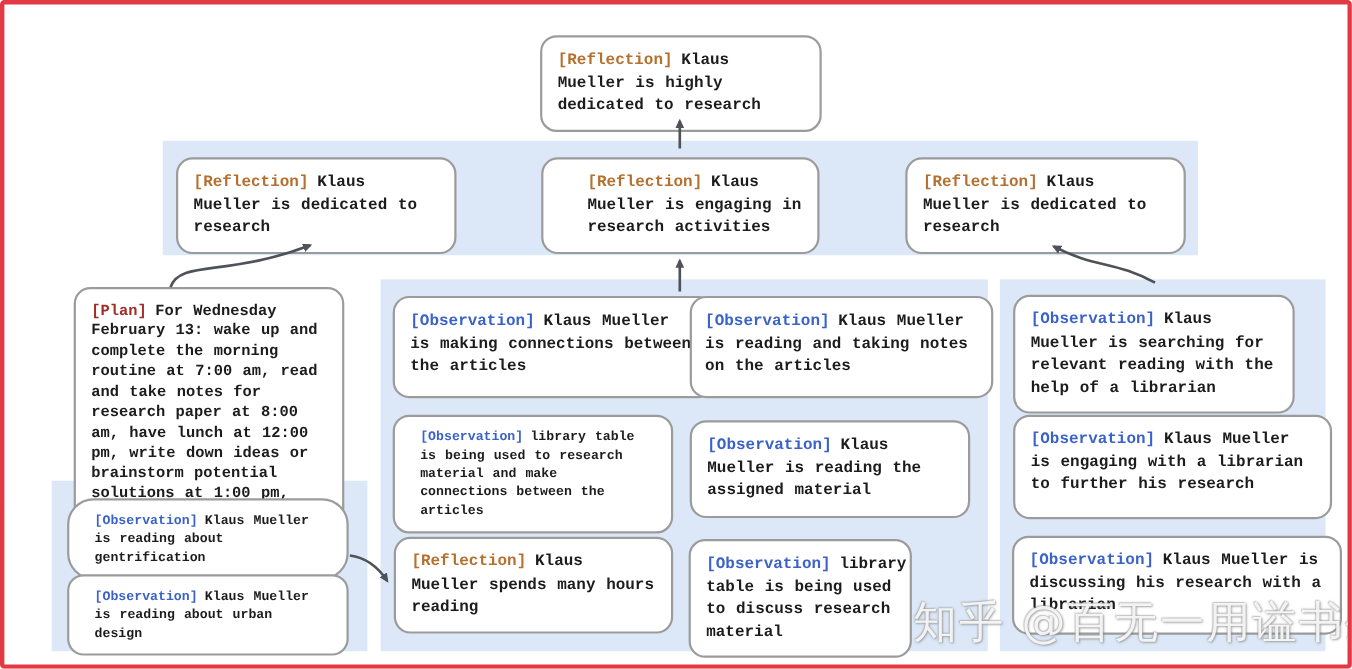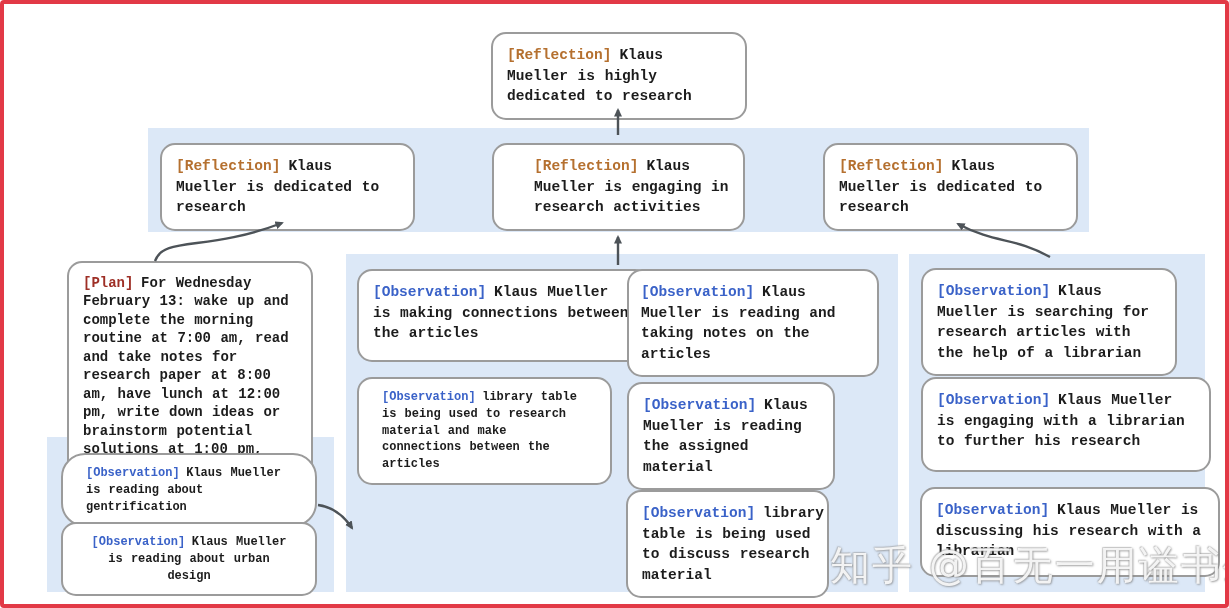--- a/index.html
+++ b/index.html
@@ -75,42 +75,45 @@
     <span class="tag reflection">[Reflection]</span><span>Klaus Mueller is dedicated to research</span>
   </div>
 
   <div class="node plan" style="left:63px;top:257px;width:246px;min-height:161px;">
     <span class="tag plan">[Plan]</span><span>For Wednesday February 13: wake up and complete the morning routine at 7:00 am, read and take notes for research paper at 8:00 am, have lunch at 12:00 pm, write down ideas or brainstorm potential solutions at 1:00 pm, [...]</span>
   </div>
 
   <div class="node small" style="left:57px;top:449px;width:256px;min-height:56px;border-radius:24px;">
     <span class="tag observation">[Observation]</span><span>Klaus Mueller is reading about gentrification</span>
   </div>
-  <div class="node small" style="left:57px;top:518px;width:256px;min-height:56px;text-align:center;">
+  <div class="node small" style="left:57px;top:518px;width:256px;min-height:56px;">
     <span class="tag observation">[Observation]</span><span>Klaus Mueller is reading about urban design</span>
   </div>
 
   <div class="node" style="left:353px;top:265px;width:293px;min-height:93px;">
     <span class="tag observation">[Observation]</span><span>Klaus Mueller is making connections between the articles</span>
   </div>
-  <div class="node" style="left:623px;top:265px;width:252px;min-height:93px;padding-left:12px;">
+  <div class="node" style="left:623px;top:265px;width:276px;min-height:93px;padding-left:12px;">
     <span class="tag observation">[Observation]</span><span>Klaus Mueller is reading and taking notes on the articles</span>
   </div>
   <div class="node small" style="left:353px;top:373px;width:255px;min-height:91px;">
     <span class="tag observation">[Observation]</span><span>library table is being used to research material and make connections between the articles</span>
   </div>
-  <div class="node" style="left:623px;top:378px;width:208px;min-height:89px;">
+  <div class="node" style="left:623px;top:378px;width:255px;min-height:89px;">
     <span class="tag observation">[Observation]</span><span>Klaus Mueller is reading the assigned material</span>
+  </div>
+  <div class="node" style="left:354px;top:484px;width:254px;min-height:88px;">
+    <span class="tag reflection">[Reflection]</span><span>Klaus Mueller spends many hours reading</span>
   </div>
   <div class="node" style="left:622px;top:486px;width:203px;min-height:92px;">
     <span class="tag observation">[Observation]</span><span>library table is being used to discuss research material</span>
   </div>
 
   <div class="node" style="left:917px;top:264px;width:256px;min-height:94px;">
-    <span class="tag observation">[Observation]</span><span>Klaus Mueller is searching for research articles with the help of a librarian</span>
+    <span class="tag observation">[Observation]</span><span>Klaus Mueller is searching for relevant reading with the help of a librarian</span>
   </div>
   <div class="node" style="left:917px;top:373px;width:290px;min-height:95px;">
     <span class="tag observation">[Observation]</span><span>Klaus Mueller is engaging with a librarian to further his research</span>
   </div>
   <div class="node" style="left:916px;top:483px;width:300px;min-height:90px;">
     <span class="tag observation">[Observation]</span><span>Klaus Mueller is discussing his research with a librarian</span>
   </div>
 
   <svg class="arrows" width="1229" height="608" viewBox="0 0 1229 608">
     <defs>

